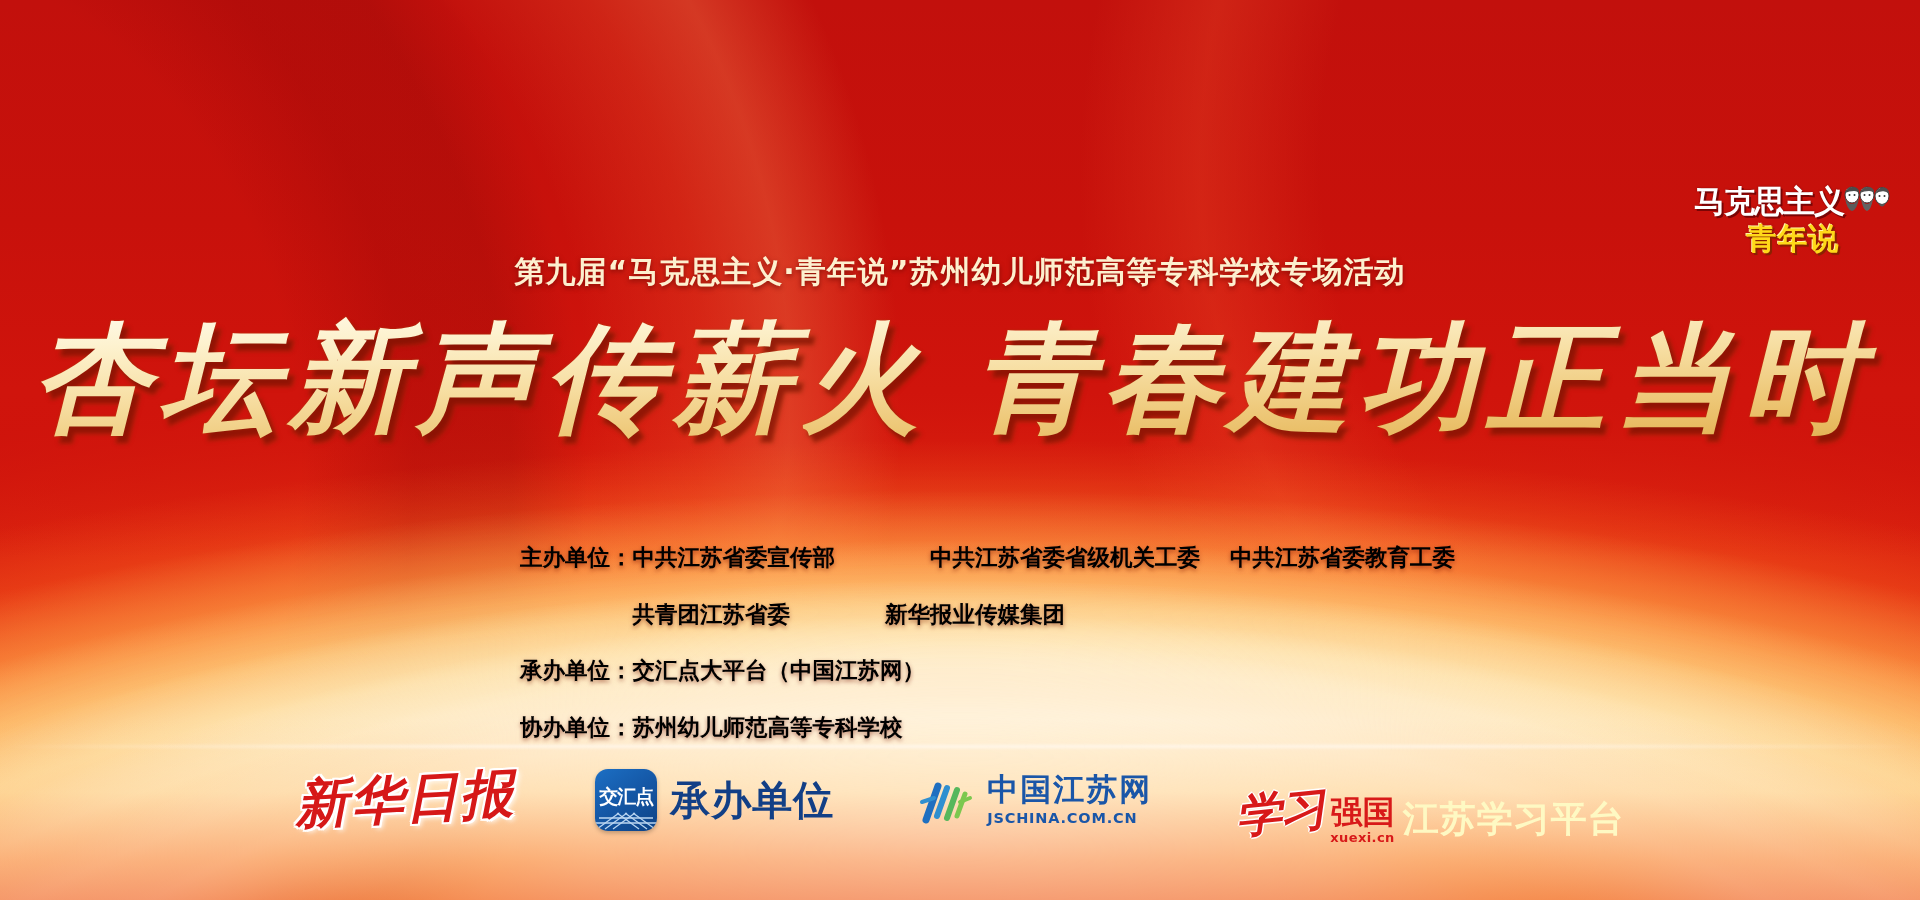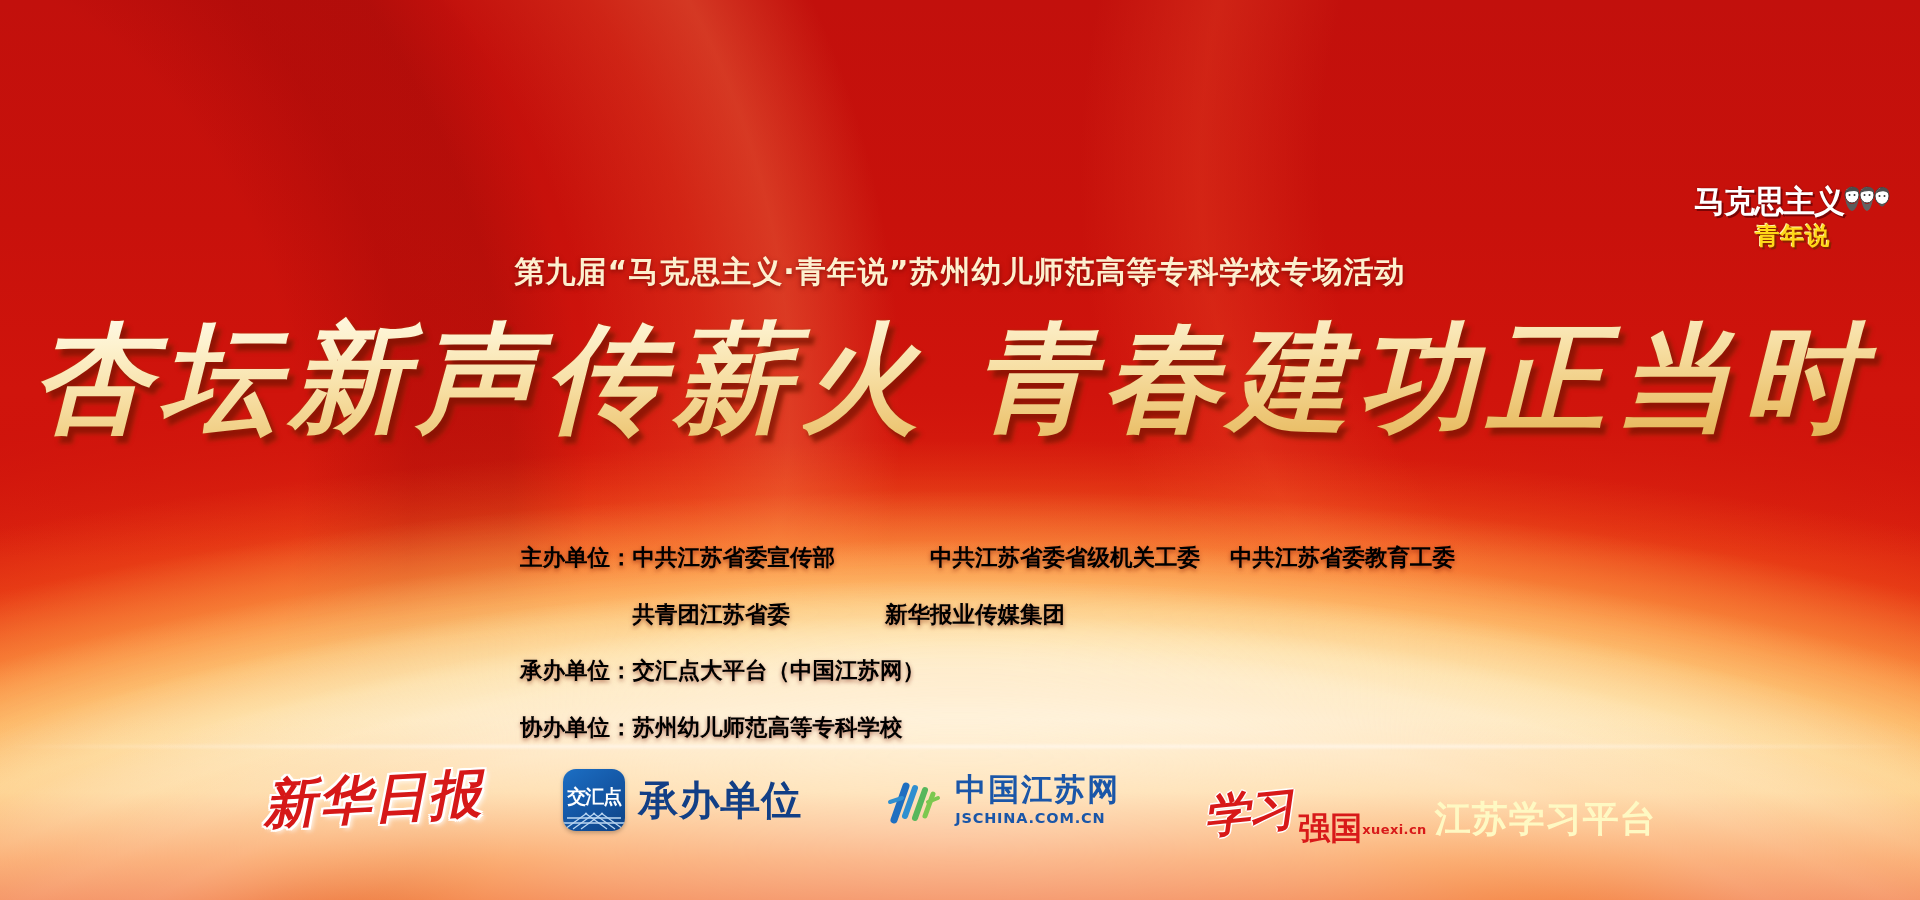--- a/index.html
+++ b/index.html
@@ -76,21 +76,21 @@
   .badge-row{display:flex;align-items:center;justify-content:center;gap:2px;}
   .badge-main{
     font-size:31px;font-weight:700;color:#fff;letter-spacing:-1px;
     text-shadow:2px 2px 0 #7a0505, 0 0 2px #7a0505;
     font-family:"DejaVu Sans","Liberation Sans",sans-serif;
   }
   .heads{display:inline-flex;margin-left:1px;transform:translateY(-3px);}
   .head{width:20px;height:30px;position:relative;margin-left:-5px;}
   .head svg{display:block;}
   .badge-sub{
-    margin-top:7px;font-size:24px;font-weight:700;color:#ffd818;letter-spacing:1px;
+    margin-top:7px;font-size:30px;font-weight:700;color:#ffd818;letter-spacing:1px;
     text-shadow:2px 2px 0 #8a2200,-1px -1px 0 #fff3a0, 0 0 3px rgba(120,20,0,.9);
     font-family:"DejaVu Sans","Liberation Sans",sans-serif;
   }
 
   .subtitle{
     position:absolute;left:0;right:0;top:252px;text-align:center;
     font-size:30px;font-weight:700;letter-spacing:1px;
     color:#fdf0cf;
     text-shadow:0 2px 5px rgba(110,8,0,.75);
     font-family:"DejaVu Sans","Liberation Sans",sans-serif;
@@ -176,21 +176,21 @@
     font-family:"DejaVu Sans","Liberation Sans",sans-serif;
   }
 
   .xxqg{display:flex;align-items:flex-end;gap:6px;}
   .xx-brush{
     font-family:"DejaVu Serif","Liberation Serif",serif;
     font-style:italic;font-weight:700;font-size:46px;color:#d81919;letter-spacing:-2px;
     transform:rotate(-6deg) translateY(-4px);
     text-shadow:1.5px 0 0 #fff,-1.5px 0 0 #fff,0 1.5px 0 #fff,0 -1.5px 0 #fff;
   }
-  .xx-block{display:flex;flex-direction:row;align-items:center;line-height:1;margin:0 2px 4px 0;}
+  .xx-block{display:flex;flex-direction:column;align-items:center;line-height:1;margin:0 2px 4px 0;}
   .xx-qg{
     font-size:32px;font-weight:700;color:#d81919;letter-spacing:0;
     font-family:"DejaVu Sans","Liberation Sans",sans-serif;
   }
   .xx-en{
     margin-top:3px;font-size:13px;font-weight:700;color:#d81919;letter-spacing:.4px;
     font-family:"DejaVu Sans","Liberation Sans",sans-serif;
   }
   .xx-plat{
     font-size:36px;font-weight:700;color:#fef9c3;letter-spacing:1px;margin-bottom:4px;

